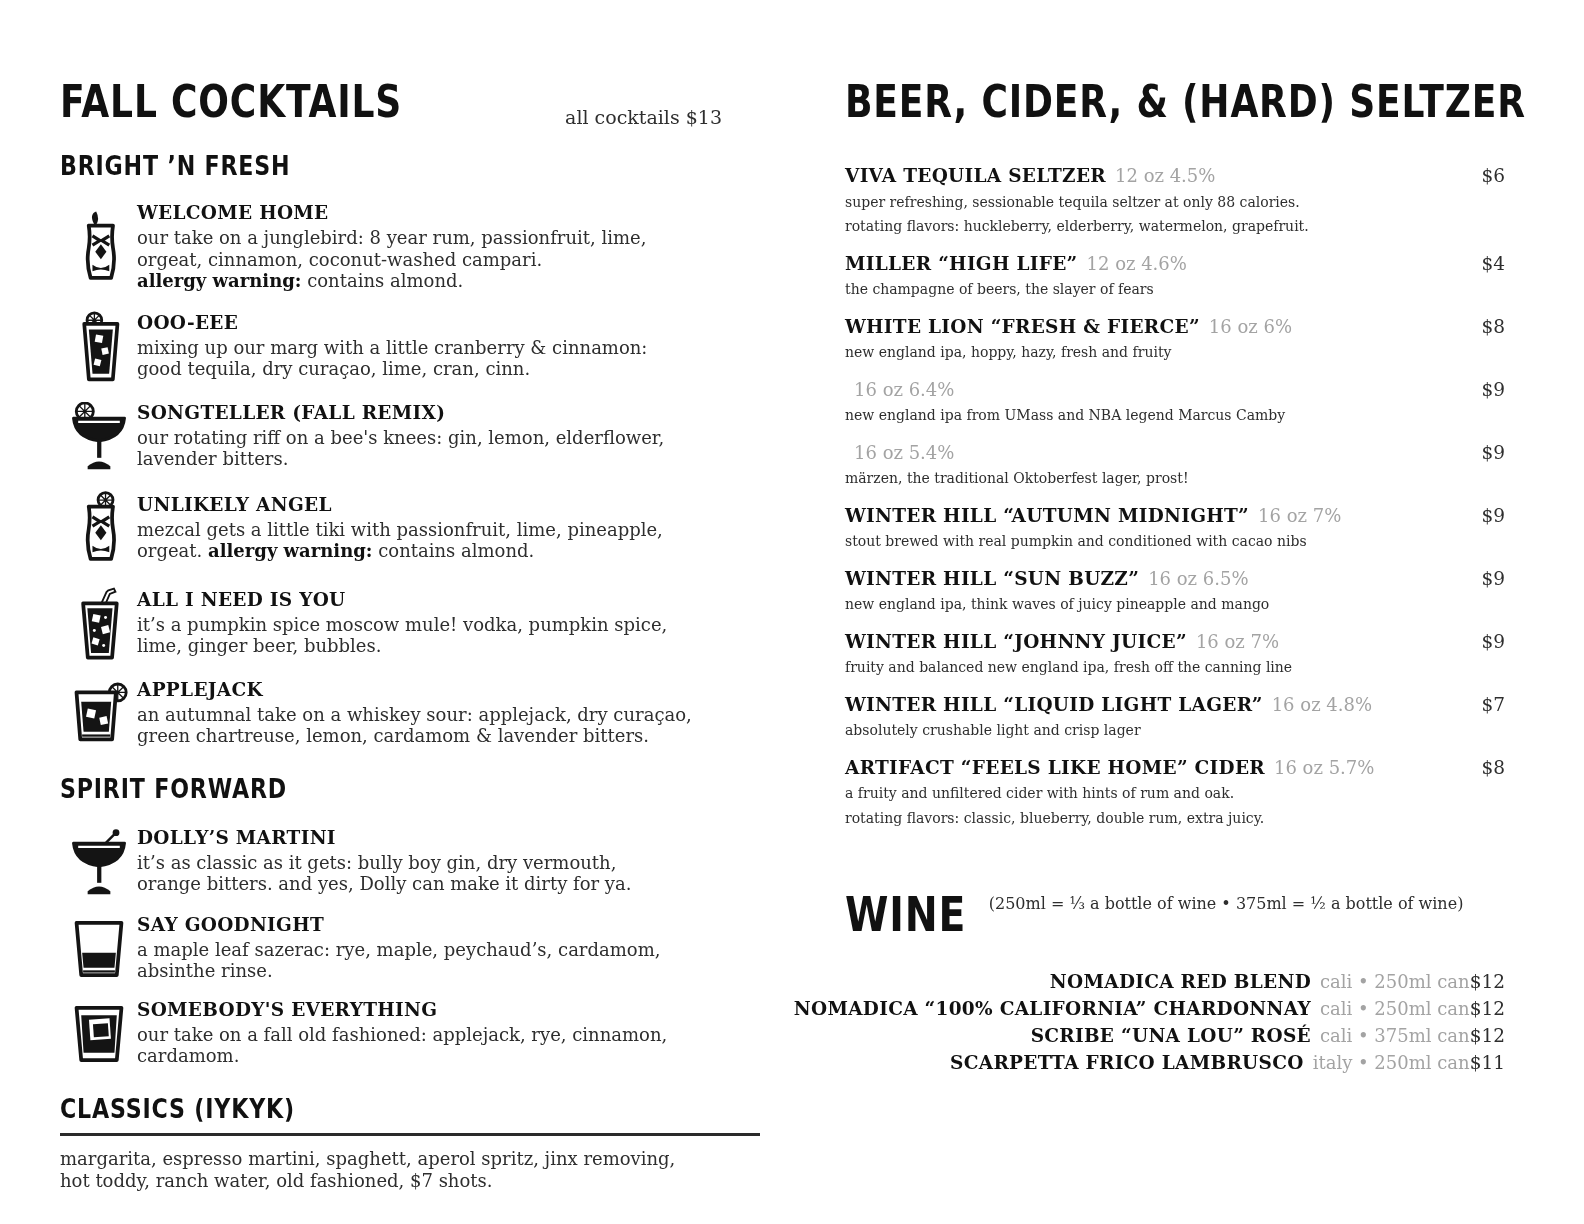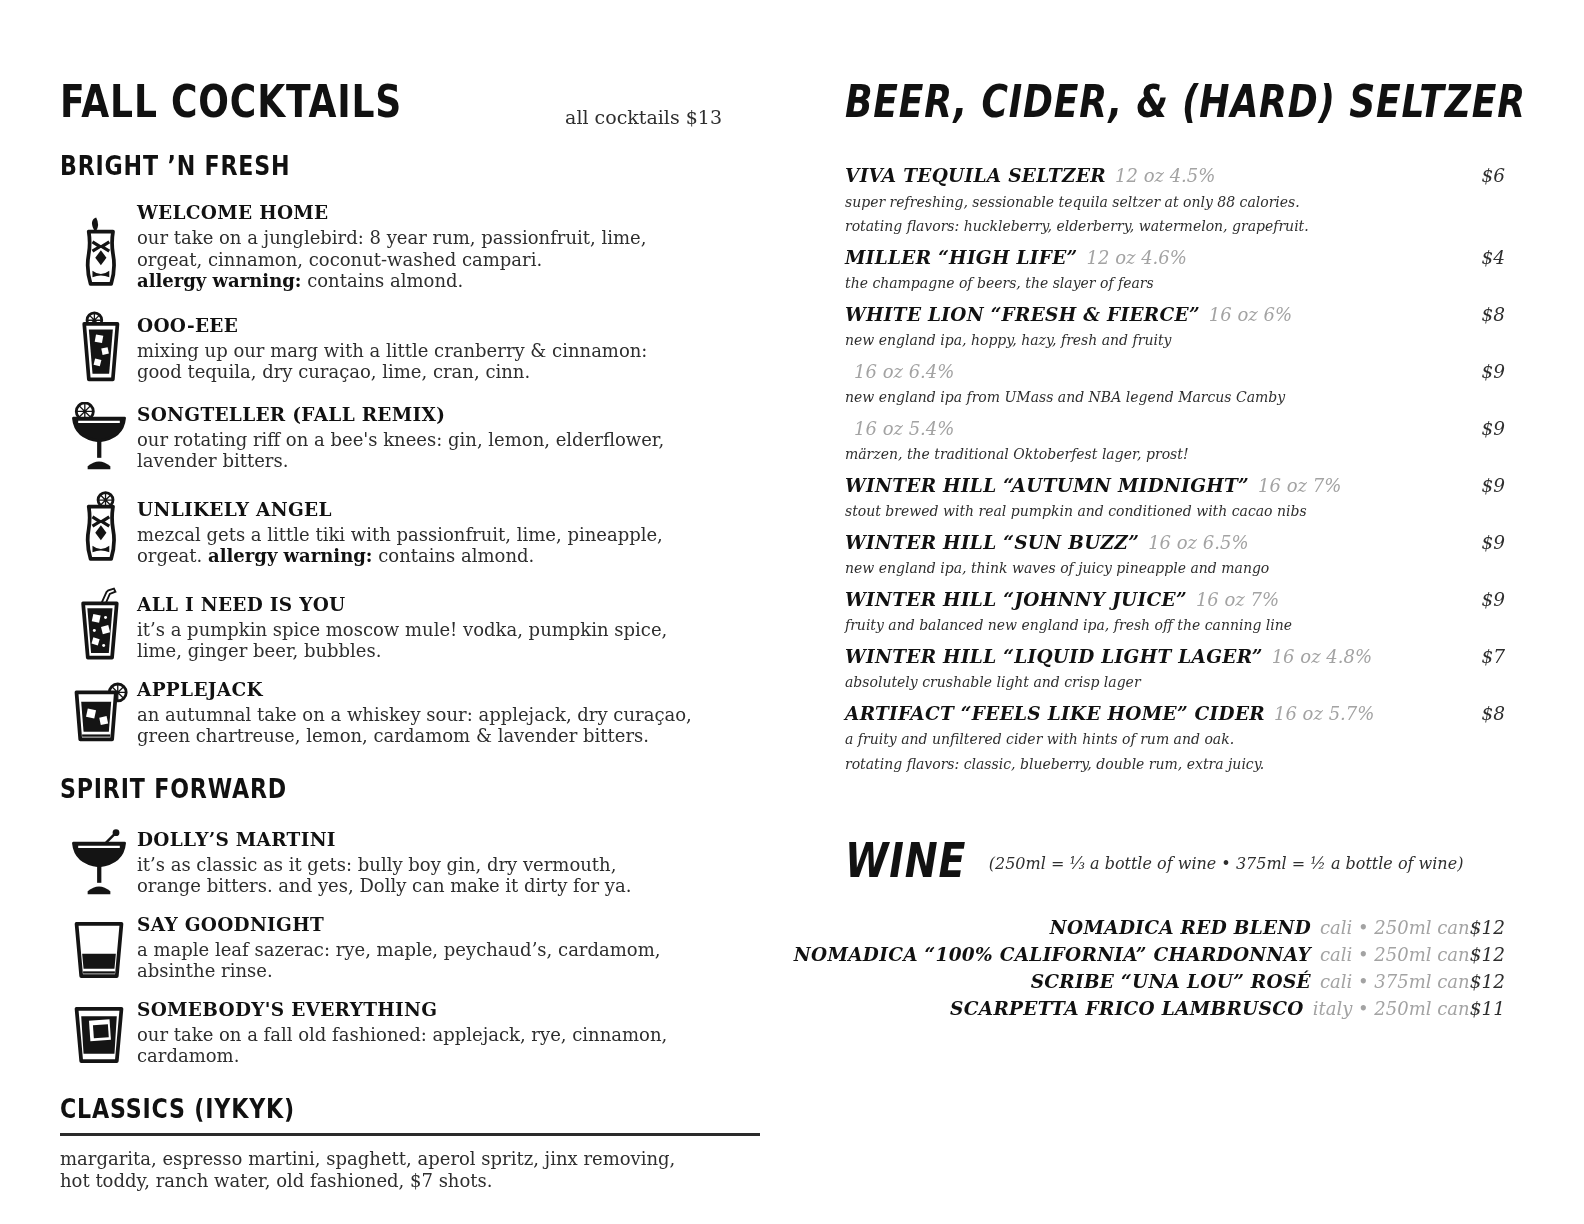--- a/index.html
+++ b/index.html
@@ -1,65 +1,65 @@
 <!DOCTYPE html>
 <html><head>
 <meta charset="utf-8">
 <style>
   * { margin: 0; padding: 0; box-sizing: border-box; }
   html, body { width: 1584px; height: 1224px; background: #ffffff; overflow: hidden; }
   body { font-family: "DejaVu Serif", serif; color: #2e2e2e; position: relative; }
 
   .col { position: absolute; top: 76px; }
   .col-left  { left: 60px;  width: 700px; }
-  .col-right { left: 845px; width: 660px; font-style: italic; }
+  .col-right { left: 845px; width: 660px; }
 
   
   .hand {
     font-family: "DejaVu Sans", sans-serif;
     font-weight: 900;
     color: #111;
     transform: scaleX(0.82);
     transform-origin: left center;
     white-space: nowrap;
     letter-spacing: 1px;
   }
   .page-title { font-size: 44px; line-height: 52px; }
   .section-head { font-size: 27px; line-height: 32px; }
 
   .title-row { display: flex; align-items: flex-end; }
   .price-note { margin-left: auto; font-size: 19px; color: #2e2e2e; padding-right: 38px; white-space: nowrap; }
 
   
   .group-head { margin-top: 22px; }
   .items { margin-top: 20px; display: flex; flex-direction: column; gap: 17px; }
-  .item { display: flex; align-items: flex-end; }
+  .item { display: flex; align-items: center; }
   .icon-cell { width: 77px; flex: 0 0 77px; display: flex; justify-content: center; padding-top: 2px; }
   .icon-cell svg { display: block; }
   .item-name { font-weight: bold; color: #111; font-size: 18.5px; line-height: 22px; letter-spacing: 0.3px; }
   .item-desc { font-size: 18px; line-height: 21.5px; white-space: pre-line; margin-top: 3px; }
   .item-desc b { color: #111; }
 
   
   .classics-head { margin-top: 26px; }
   .classics-rule { border: none; border-top: 3px solid #2a2a2a; margin: 8px 0 12px 0; width: 700px; }
   .classics-text { font-size: 18px; line-height: 22px; white-space: pre-line; }
 
   
-  .beer-items { margin-top: 36px; display: flex; flex-direction: column; gap: 7px; }
+  .beer-items { margin-top: 36px; display: flex; flex-direction: column; gap: 13px; }
   .bitem { }
   .brow { display: flex; align-items: baseline; }
   .bname { font-weight: bold; color: #111; font-size: 18.5px; letter-spacing: 0.3px; white-space: nowrap; }
   .bsize { color: #a3a3a3; font-size: 18px; margin-left: 9px; white-space: nowrap; }
   .bprice { margin-left: auto; font-size: 18.5px; color: #2e2e2e; }
   .bdesc { font-size: 14px; line-height: 24.5px; white-space: pre-line; margin-top: 1px; }
   .brow, .bdesc { line-height: 24.5px; }
 
   
-  .wine-head-row { display: flex; align-items: center; margin-top: 58px; }
+  .wine-head-row { display: flex; align-items: flex-start; margin-top: 58px; }
   .wine-title { font-size: 48px; line-height: 52px; }
   .wine-note { font-size: 16px; color: #2e2e2e; margin-left: -4px; white-space: nowrap; padding-top: 6px; }
   .wine-items { margin-top: 30px; display: flex; flex-direction: column; gap: 4px; align-items: flex-end; }
   .wrow { display: flex; align-items: baseline; line-height: 23px; }
   .wname { font-weight: bold; color: #111; font-size: 18.5px; letter-spacing: 0.3px; white-space: nowrap; }
   .wmeta { color: #a3a3a3; font-size: 18px; margin-left: 9px; white-space: nowrap; }
   .wprice { margin-left: auto; font-size: 18.5px; color: #2e2e2e; }
 
   .ic { stroke: #141414; }
 </style>

